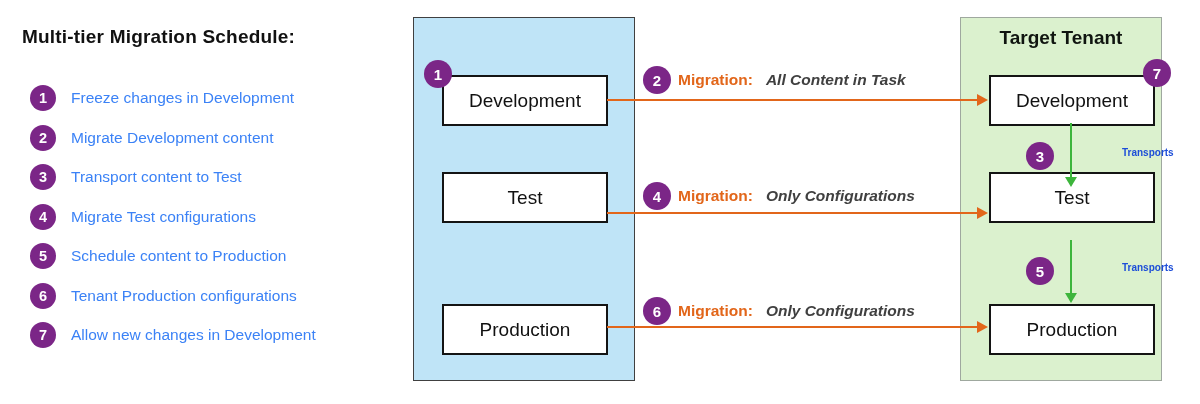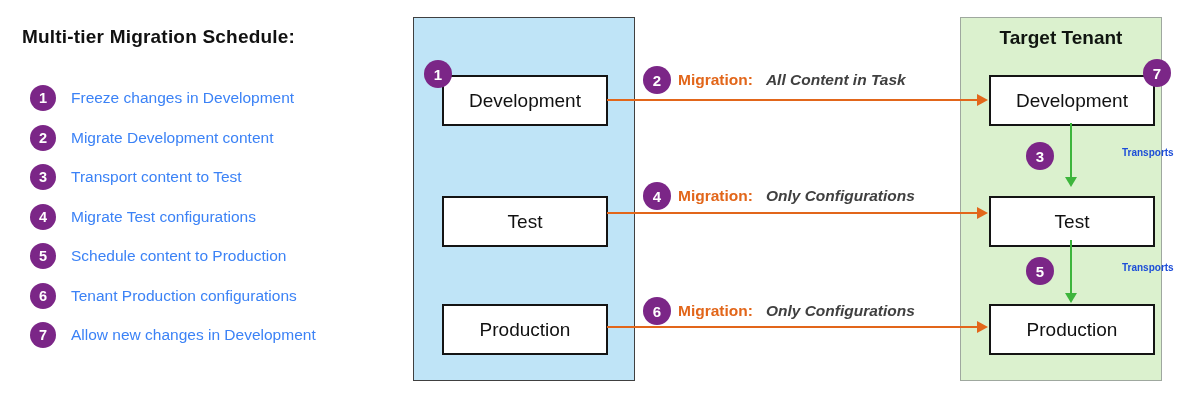--- a/index.html
+++ b/index.html
@@ -91,21 +91,21 @@
     height: 51px;
     background: #ffffff;
     border: 2px solid #141414;
     display: flex;
     align-items: center;
     justify-content: center;
     font-size: 19px;
     color: #111111;
   }
   .tier-dev  { top: 57px; }
-  .tier-test { top: 178px; }
+  .tier-test { top: 154px; }
   .tier-prod { top: 286px; }
 
   
   .orange-arrow {
     position: absolute;
     left: 607px;
     width: 370px;
     height: 2px;
     background: #E2661A;
     z-index: 2;

